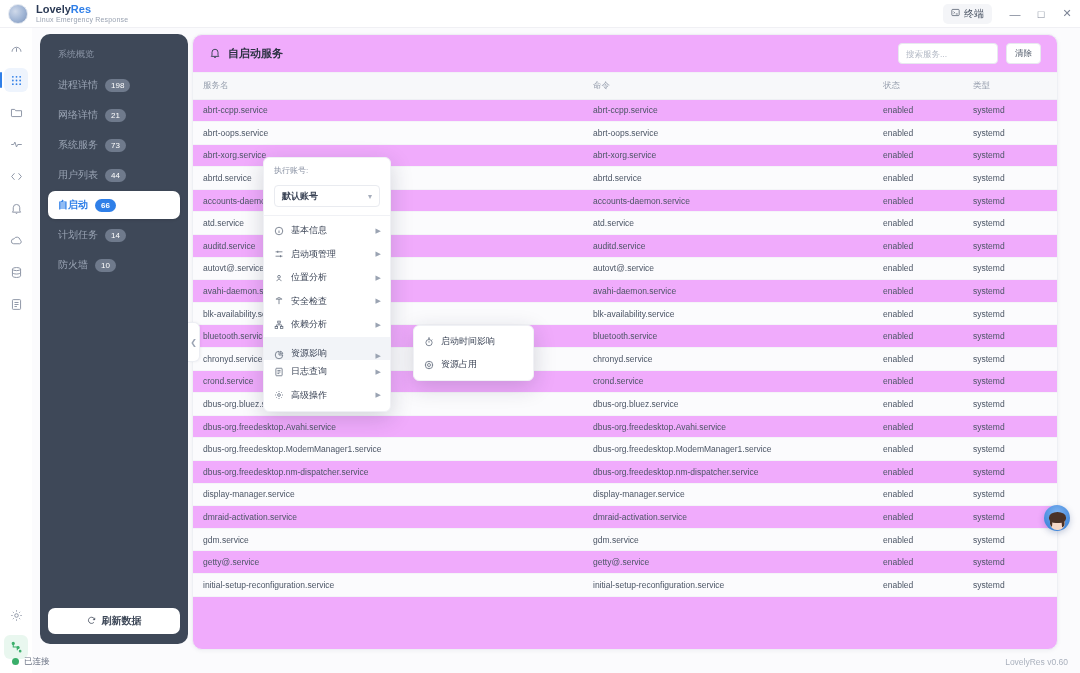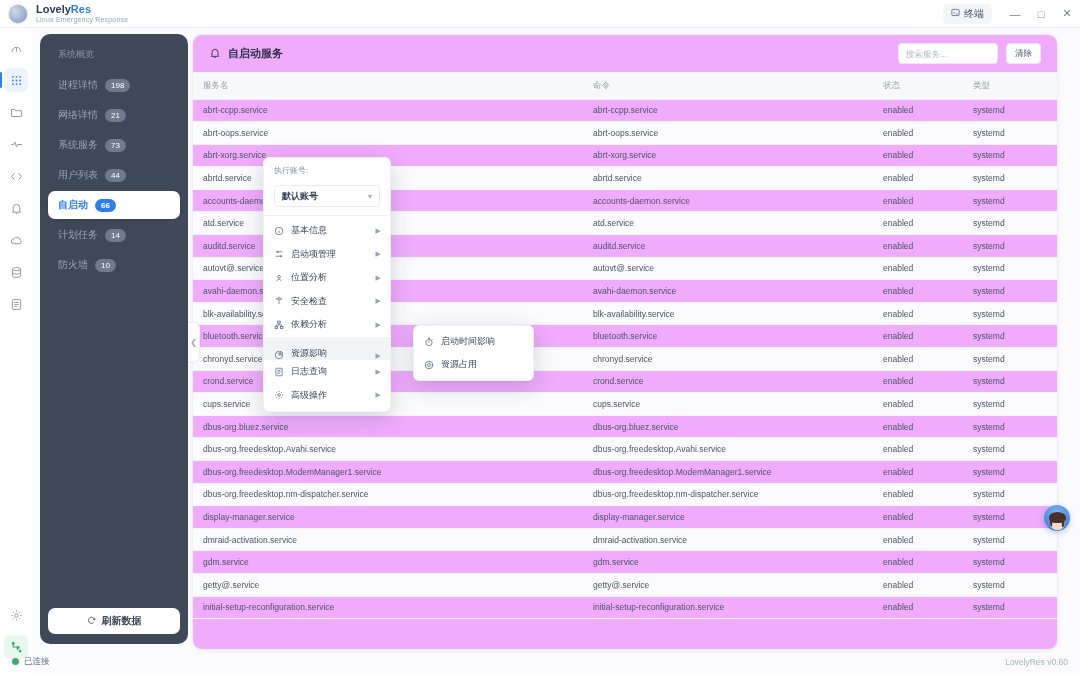--- a/index.html
+++ b/index.html
@@ -462,26 +462,20 @@
               <td class="c-status">enabled</td>
               <td class="c-type">systemd</td>
             </tr>
             <tr>
               <td class="c-name">crond.service</td>
               <td class="c-cmd">crond.service</td>
               <td class="c-status">enabled</td>
               <td class="c-type">systemd</td>
             </tr>
             <tr>
-              <td class="c-name">cups.service</td>
-              <td class="c-cmd">cups.service</td>
-              <td class="c-status">enabled</td>
-              <td class="c-type">systemd</td>
-            </tr>
-            <tr>
               <td class="c-name">dbus-org.bluez.service</td>
               <td class="c-cmd">dbus-org.bluez.service</td>
               <td class="c-status">enabled</td>
               <td class="c-type">systemd</td>
             </tr>
             <tr>
               <td class="c-name">dbus-org.freedesktop.Avahi.service</td>
               <td class="c-cmd">dbus-org.freedesktop.Avahi.service</td>
               <td class="c-status">enabled</td>
               <td class="c-type">systemd</td>

